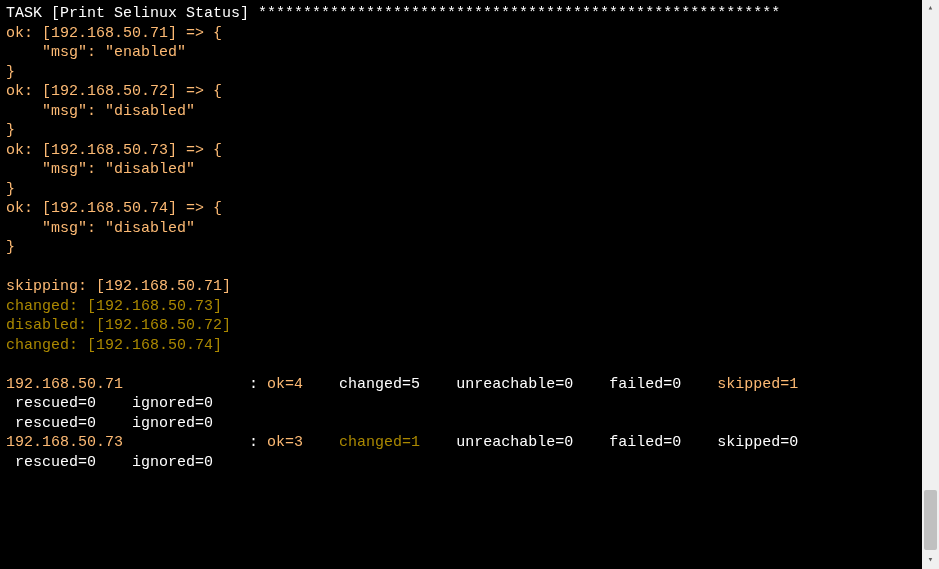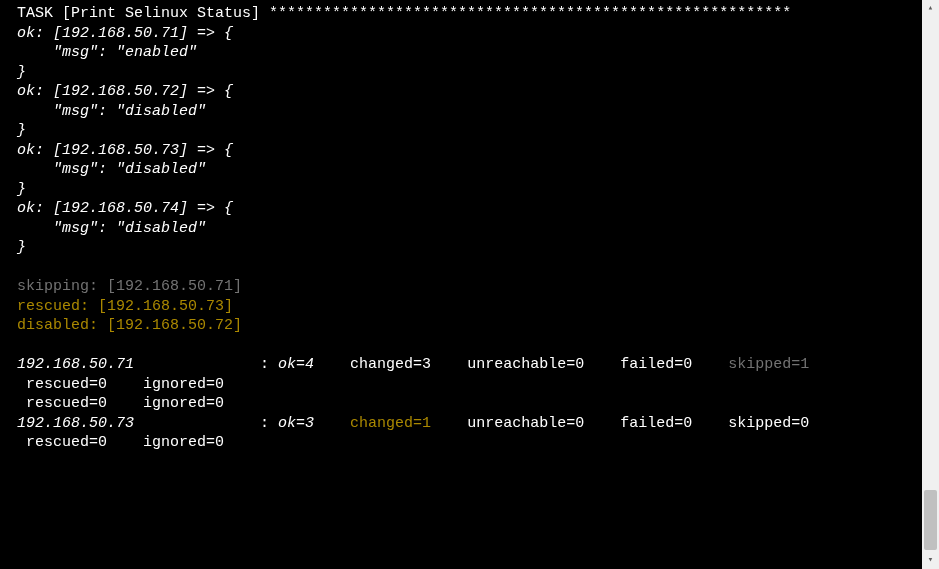--- a/index.html
+++ b/index.html
@@ -8,29 +8,29 @@
       color: #fff;
       font-family: 'Courier New', monospace;
       font-size: 15px;
       line-height: 1.3;
       width: 939px;
       height: 569px;
       overflow: hidden;
       position: relative;
     }
     .terminal {
-      padding: 4px 17px;
+      padding: 4px 6px;
       width: 920px;
       height: 100%;
       overflow-y: auto;
     }
     .line { white-space: pre; }
     .white { color: #ffffff; }
-    .green { color: #ffffff; font-style: italic; }
-    .cyan { color: #737373; }
+    .green { color: #fdba74; }
+    .cyan { color: #fdba74; }
     .yellow { color: #aa8800; }
     .scrollbar {
       position: absolute;
       right: 0;
       top: 0;
       width: 17px;
       height: 100%;
       background: #f0f0f0;
     }
     .scrollbar-track {
@@ -84,29 +84,30 @@
       <div class="line green">ok: [192.168.50.74] =&gt; {</div>
       <div class="line green">    "msg": "disabled"</div>
       <div class="line green">}</div>
     </div>
 
   <div class="line">&nbsp;</div>
 
 
   <div id="task2-results">
       <div class="line cyan">skipping: [192.168.50.71]</div>
-      <div class="line yellow">rescued: [192.168.50.73]</div>
+      <div class="line yellow">changed: [192.168.50.73]</div>
       <div class="line yellow">disabled: [192.168.50.72]</div>
+      <div class="line yellow">changed: [192.168.50.74]</div>
     </div>
 
   <div class="line">&nbsp;</div>
 
 
   <div id="recap-rows">
-      <div class="line"><span class="green">192.168.50.71              </span><span class="white">: </span><span class="green">ok=4 </span><span>   </span><span class="white">changed=3 </span><span>   </span><span class="white">unreachable=0 </span><span>   </span><span class="white">failed=0 </span><span>   </span><span class="cyan">skipped=1</span></div>
+      <div class="line"><span class="green">192.168.50.71              </span><span class="white">: </span><span class="green">ok=4 </span><span>   </span><span class="white">changed=5 </span><span>   </span><span class="white">unreachable=0 </span><span>   </span><span class="white">failed=0 </span><span>   </span><span class="cyan">skipped=1</span></div>
       <div class="line white"> rescued=0    ignored=0</div>
       <div class="line white"> rescued=0    ignored=0</div>
       <div class="line"><span class="green">192.168.50.73              </span><span class="white">: </span><span class="green">ok=3 </span><span>   </span><span class="yellow">changed=1 </span><span>   </span><span class="white">unreachable=0 </span><span>   </span><span class="white">failed=0 </span><span>   </span><span class="white">skipped=0</span></div>
       <div class="line white"> rescued=0    ignored=0</div>
     </div>
 
 </div>
 
 <div class="scrollbar">
   <div class="scrollbar-arrow up">▴</div>

